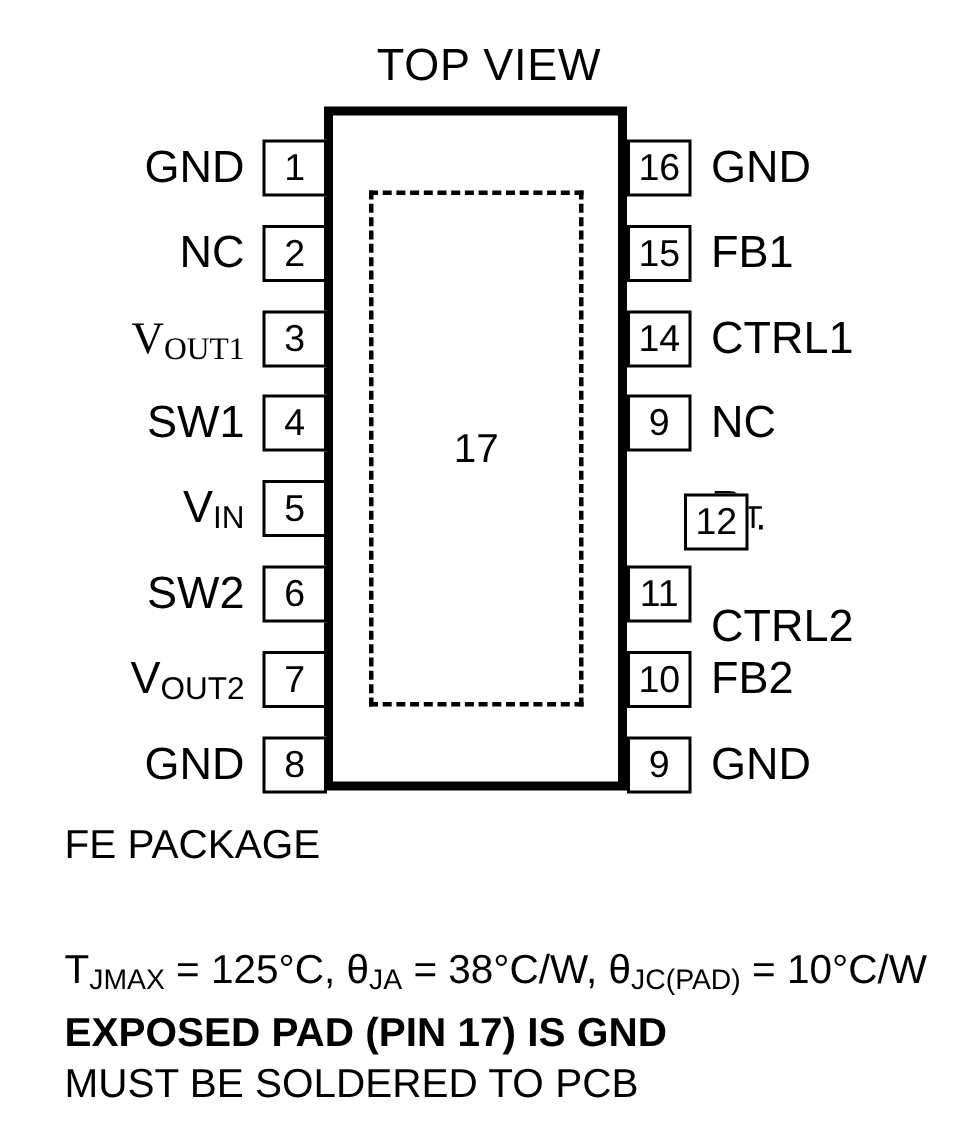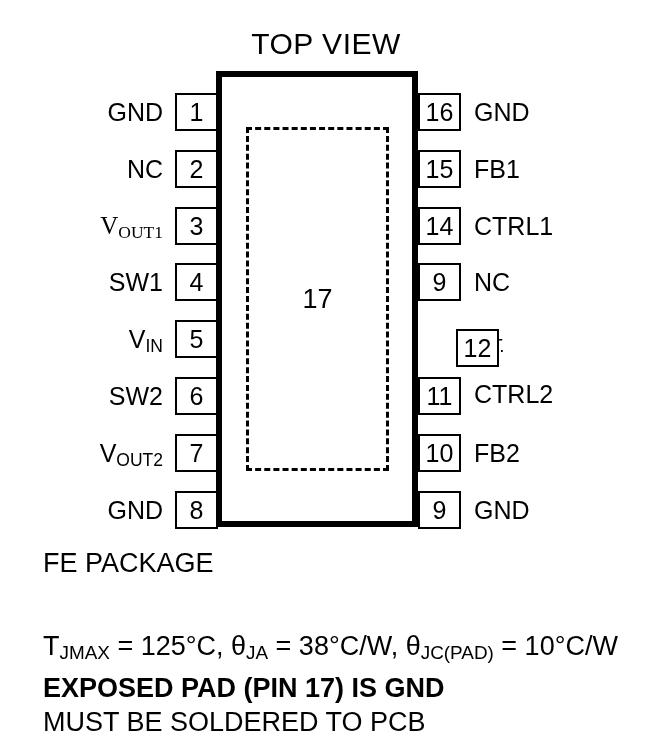--- a/index.html
+++ b/index.html
@@ -81,21 +81,21 @@
     line-height: 34px;
     text-align: center;
     z-index: 3;
   }
   .pin-box.left  { left: 175px; }
   .pin-box.right { left: 418px; }
 
   
   .pin-label {
     position: absolute;
-    font-size: 25px;
+    font-size: 30px;
     line-height: 38px;
     white-space: nowrap;
     z-index: 2;
   }
   .pin-label.left {
     left: 0;
     width: 163px;
     text-align: right;
   }
   .pin-label.right {
@@ -178,21 +178,21 @@
       <div class="pin-label right" style="top: 93px; height: 38px;"><span>GND</span></div>
       <div class="pin-box right" style="top: 150px;">15</div>
       <div class="pin-label right" style="top: 150px; height: 38px;"><span>FB1</span></div>
       <div class="pin-box right" style="top: 207px;">14</div>
       <div class="pin-label right" style="top: 207px; height: 38px;"><span>CTRL1</span></div>
       <div class="pin-box right" style="top: 263px;">9</div>
       <div class="pin-label right" style="top: 263px; height: 38px;"><span>NC</span></div>
       <div class="pin-box right" style="top: 329px; margin-left: 38px;">12</div>
       <div class="pin-label right" style="top: 320px; height: 38px; text-decoration: underline;"><span>R</span><span class="sub">T</span></div>
       <div class="pin-box right" style="top: 377px;">11</div>
-      <div class="pin-label right" style="top: 375px; height: 38px;"><span>CTRL2</span></div>
+      <div class="pin-label right" style="top: 399px; height: 38px;"><span>CTRL2</span></div>
       <div class="pin-box right" style="top: 434px;">10</div>
       <div class="pin-label right" style="top: 434px; height: 38px;"><span>FB2</span></div>
       <div class="pin-box right" style="top: 491px;">9</div>
       <div class="pin-label right" style="top: 491px; height: 38px;"><span>GND</span></div>
     </div>
 
   <div class="caption caption-pkg">FE PACKAGE</div>
 
 
   <div class="caption caption-thermal">

